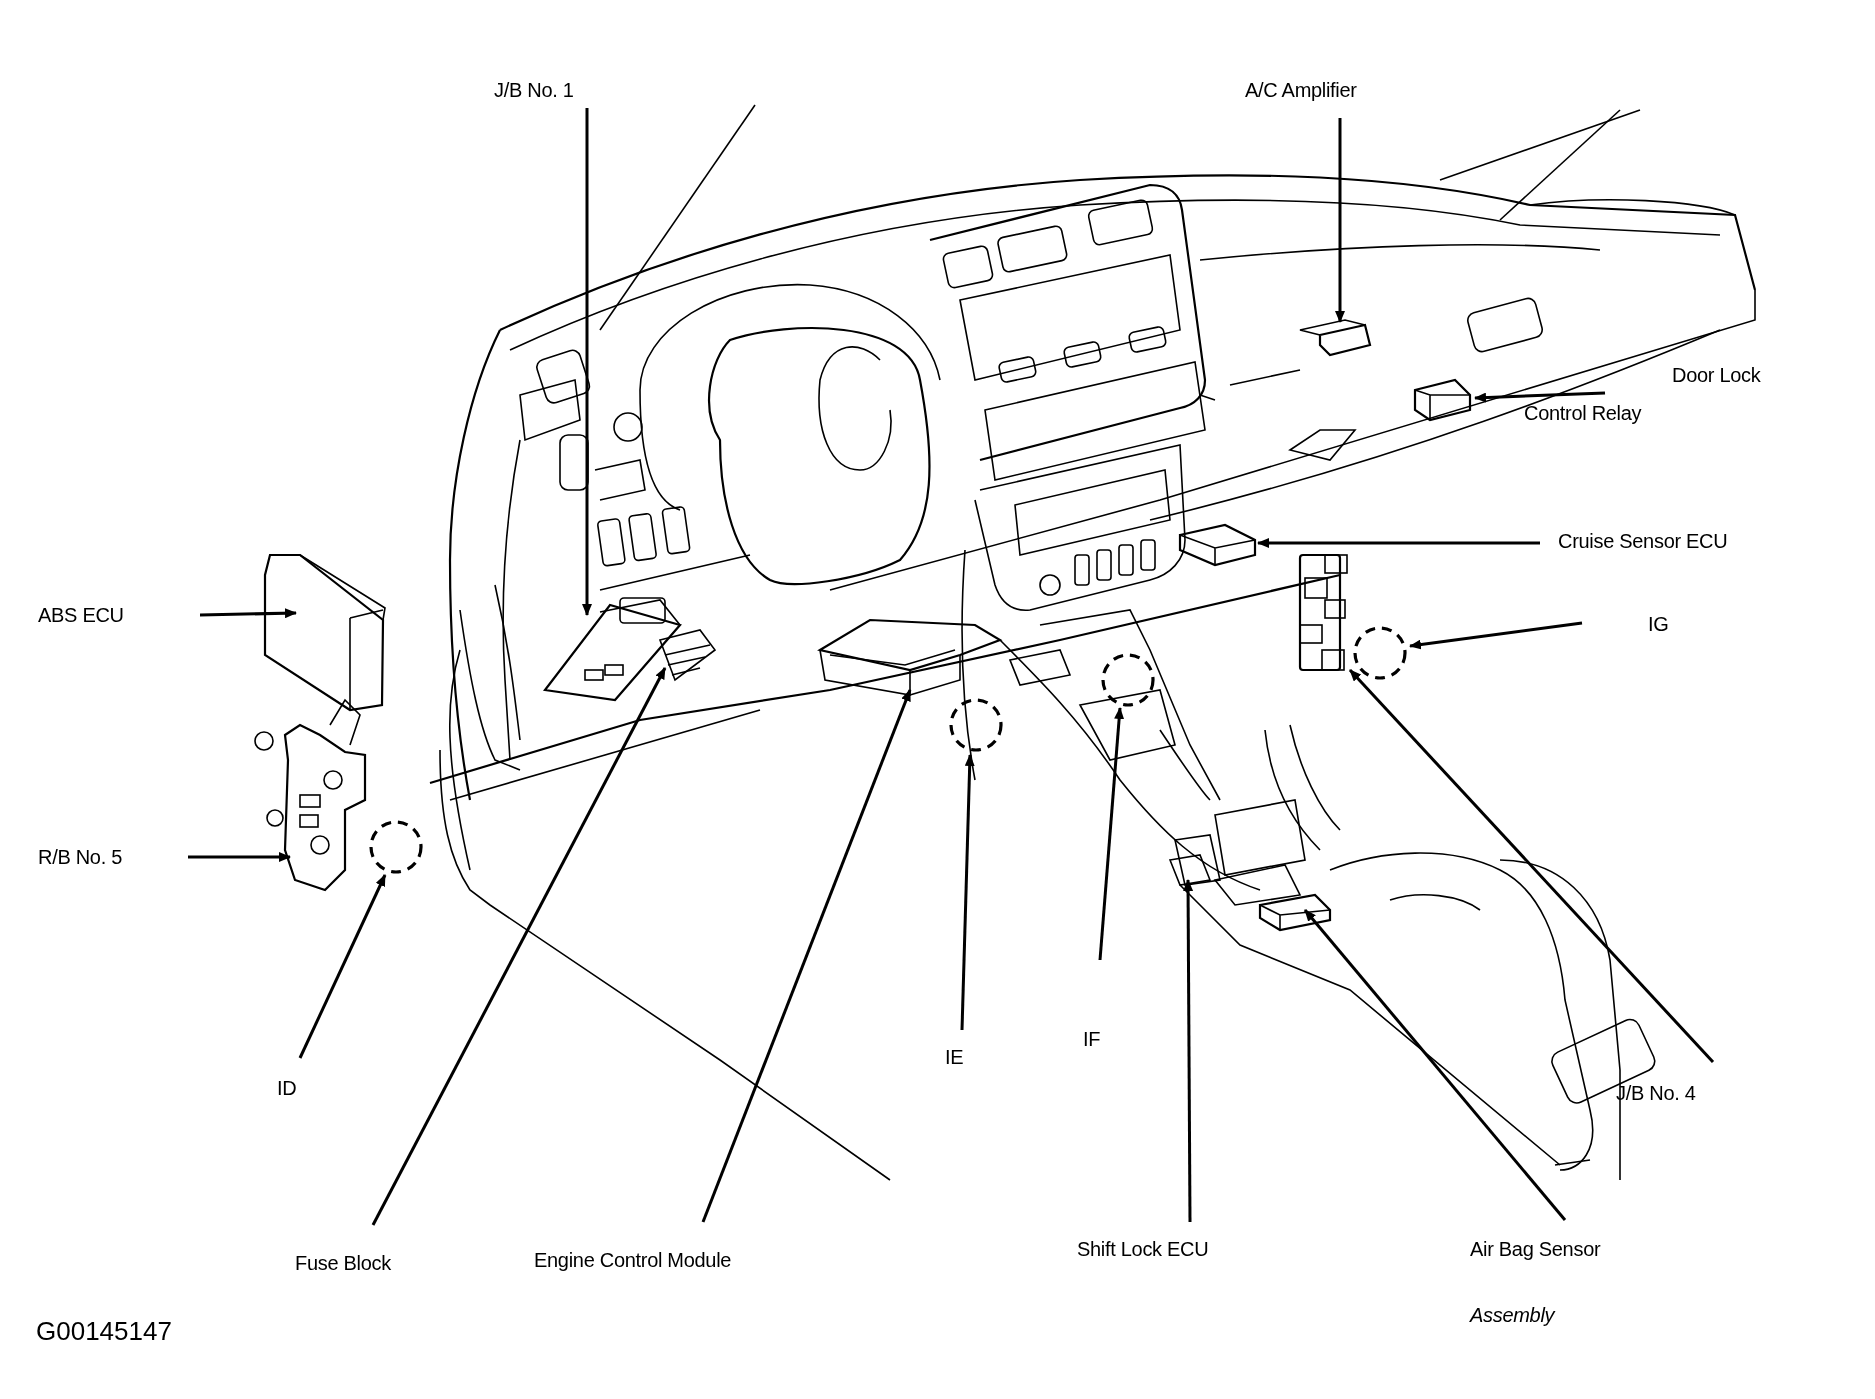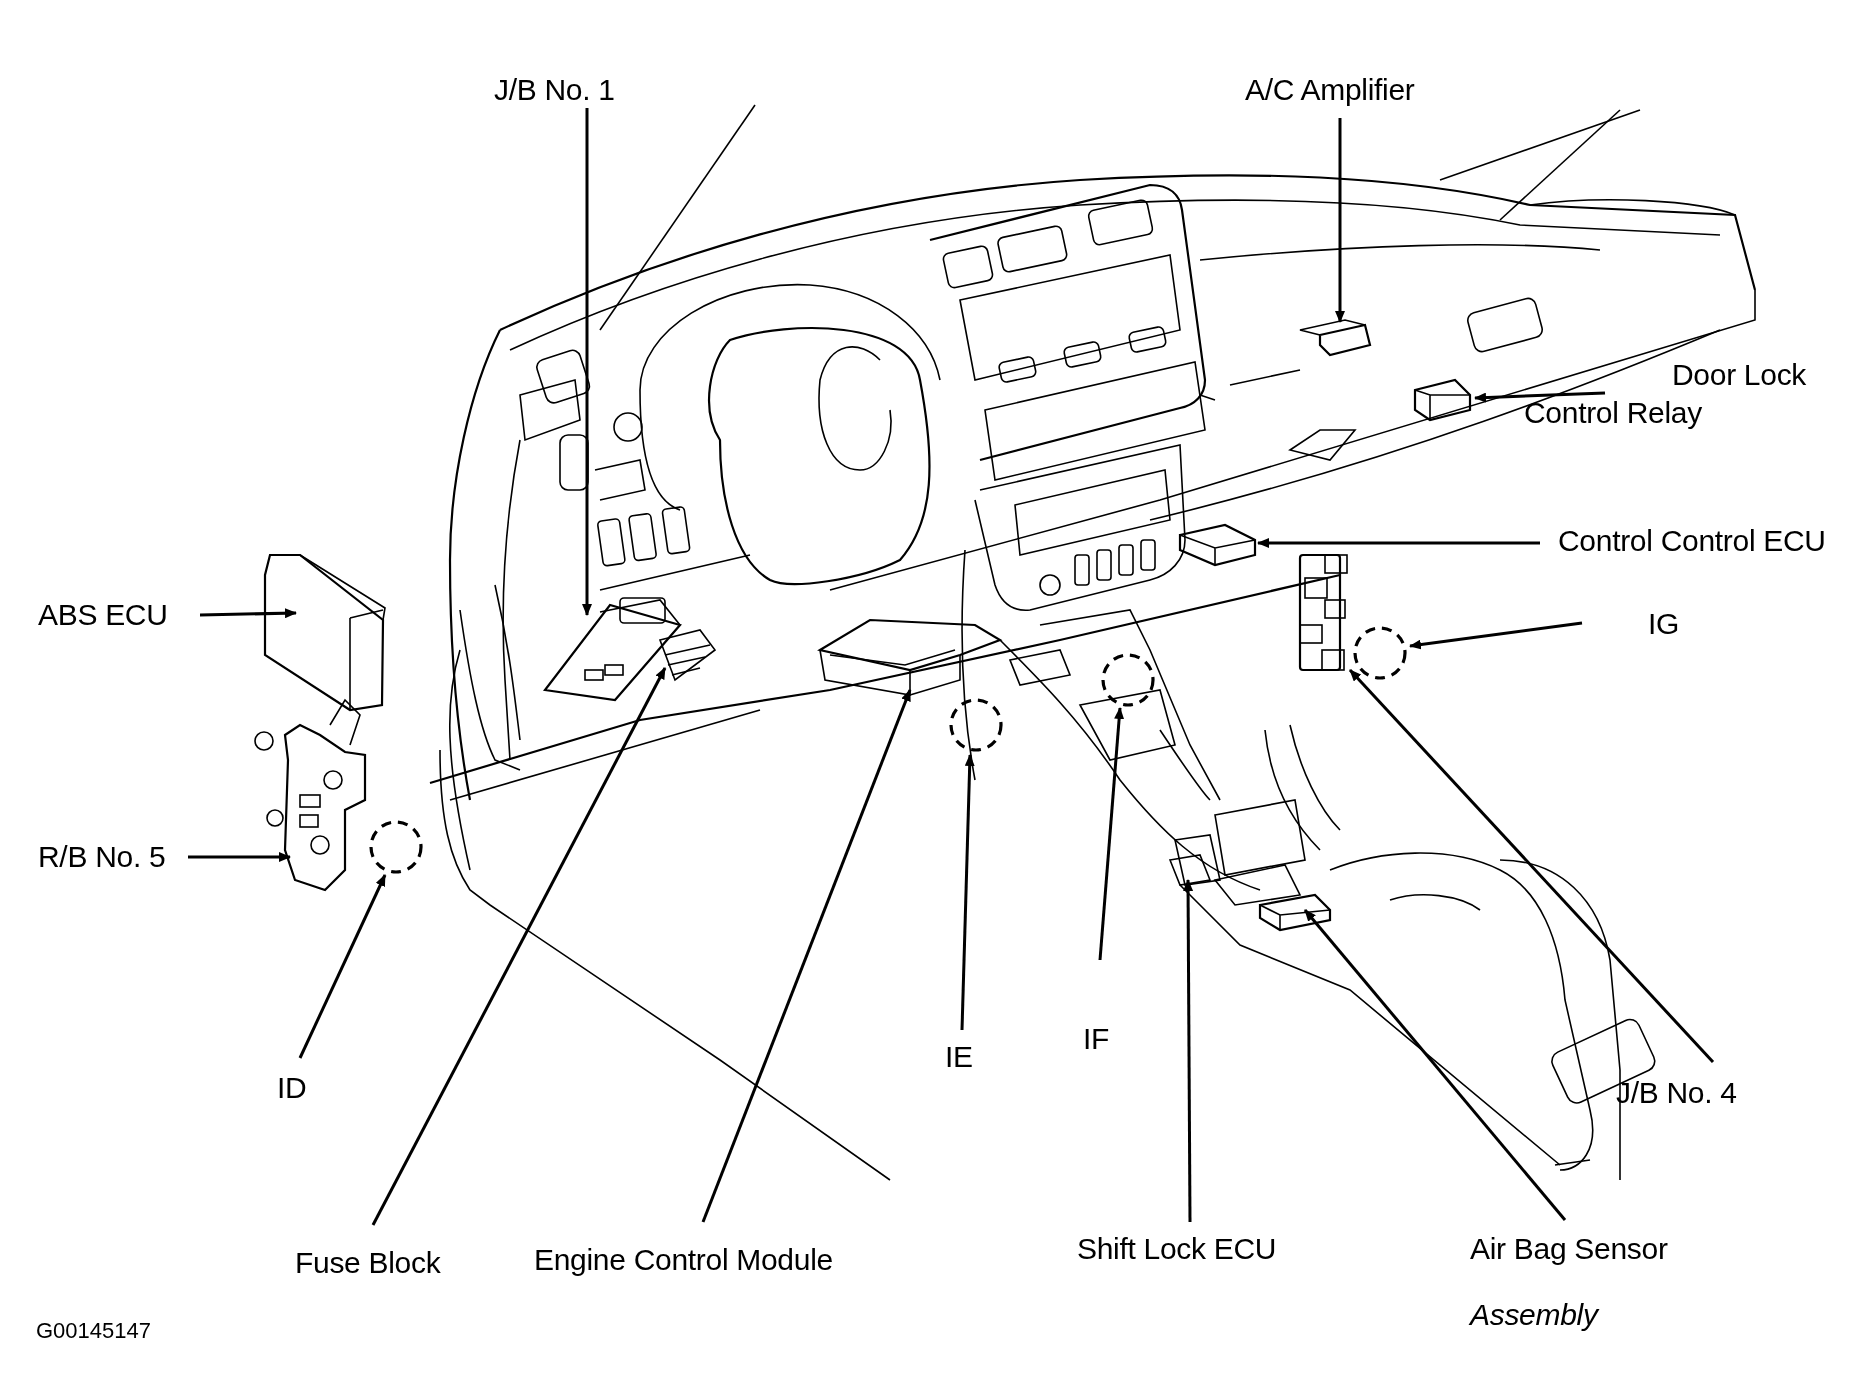--- a/index.html
+++ b/index.html
@@ -1,19 +1,19 @@
 <!DOCTYPE html>
 <html><head>
 <meta charset="utf-8">
 <style>
   html, body { margin: 0; padding: 0; background: #ffffff; }
   body { width: 1875px; height: 1399px; position: relative; overflow: hidden; font-family: "Liberation Sans", sans-serif; }
   svg.art { position: absolute; left: 0; top: 0; }
-  .lbl { position: absolute; font-size: 30px; color: #000; line-height: 38px; white-space: nowrap; letter-spacing: -0.3px; }
-  .code { font-size: 22px; letter-spacing: 0; }
+  .lbl { position: absolute; font-size: 20px; color: #000; line-height: 38px; white-space: nowrap; letter-spacing: -0.3px; }
+  .code { font-size: 26px; letter-spacing: 0; }
   .ln { stroke: #000; fill: none; }
   .thin { stroke-width: 1.6; }
   .med { stroke-width: 2.2; }
   .lead { stroke-width: 3; }
   .dash { stroke-dasharray: 10 7; stroke-width: 3.2; }
 </style>
 </head>
 <body>
 
 <svg class="art" width="1875" height="1399" viewBox="0 0 1875 1399">
@@ -203,21 +203,21 @@
   <line class="ln lead" x1="1100" y1="960" x2="1120" y2="708" marker-end="url(#arr)"></line>
   <line class="ln lead" x1="1190" y1="1222" x2="1188" y2="880" marker-end="url(#arr)"></line>
   <line class="ln lead" x1="1565" y1="1220" x2="1305" y2="910" marker-end="url(#arr)"></line>
   <line class="ln lead" x1="1713" y1="1062" x2="1350" y2="670" marker-end="url(#arr)"></line>
 </svg>
 
 <div class="lbl" style="left:494px; top:71px;">J/B No. 1</div>
 <div class="lbl" style="left:1245px; top:71px;">A/C Amplifier</div>
 <div class="lbl" style="left:1672px; top:356px;">Door Lock</div>
 <div class="lbl" style="left:1524px; top:394px;text-align:right;">Control Relay</div>
-<div class="lbl" style="left:1558px; top:522px;">Control Control ECU</div>
+<div class="lbl" style="left:1558px; top:522px;">Cruise Sensor ECU</div>
 <div class="lbl" style="left:1648px; top:605px;">IG</div>
 <div class="lbl" style="left:38px; top:596px;">ABS ECU</div>
 <div class="lbl" style="left:38px; top:838px;">R/B No. 5</div>
 <div class="lbl" style="left:277px; top:1069px;">ID</div>
 <div class="lbl" style="left:295px; top:1244px;">Fuse Block</div>
 <div class="lbl" style="left:534px; top:1241px;">Engine Control Module</div>
 <div class="lbl" style="left:945px; top:1038px;">IE</div>
 <div class="lbl" style="left:1083px; top:1020px;">IF</div>
 <div class="lbl" style="left:1077px; top:1230px;text-align:right;">Shift Lock ECU</div>
 <div class="lbl" style="left:1470px; top:1230px;">Air Bag Sensor</div>

